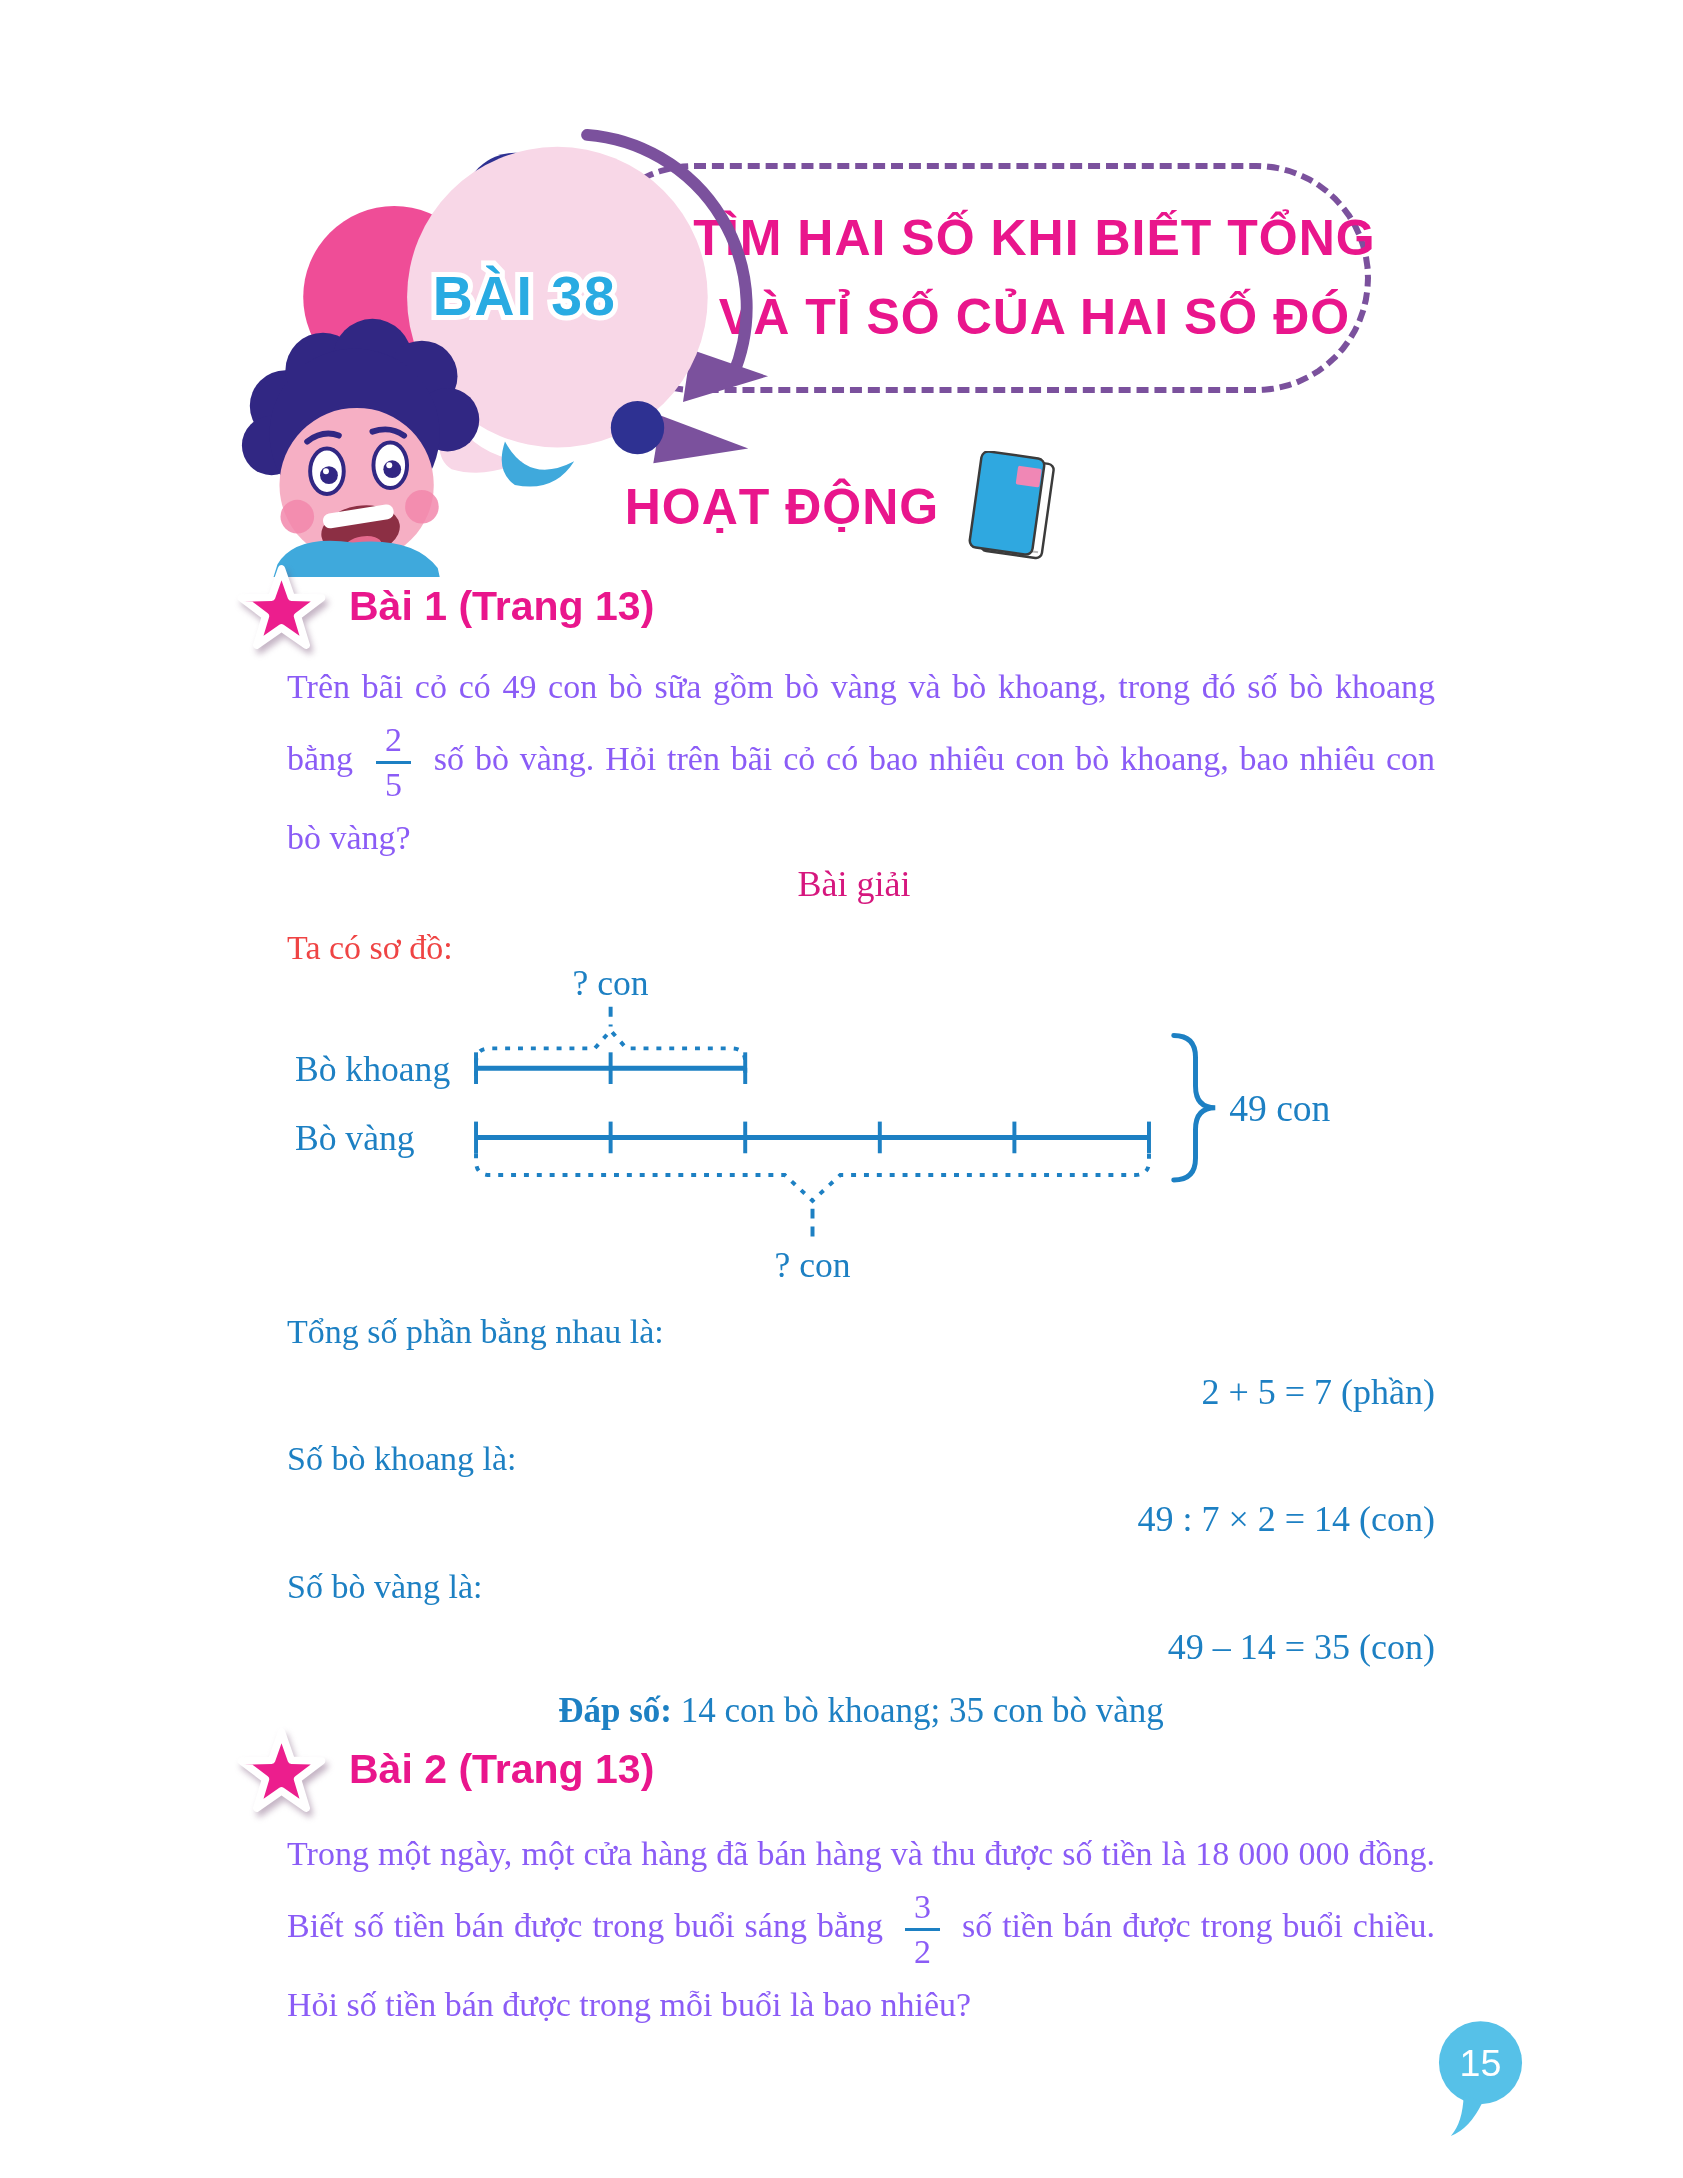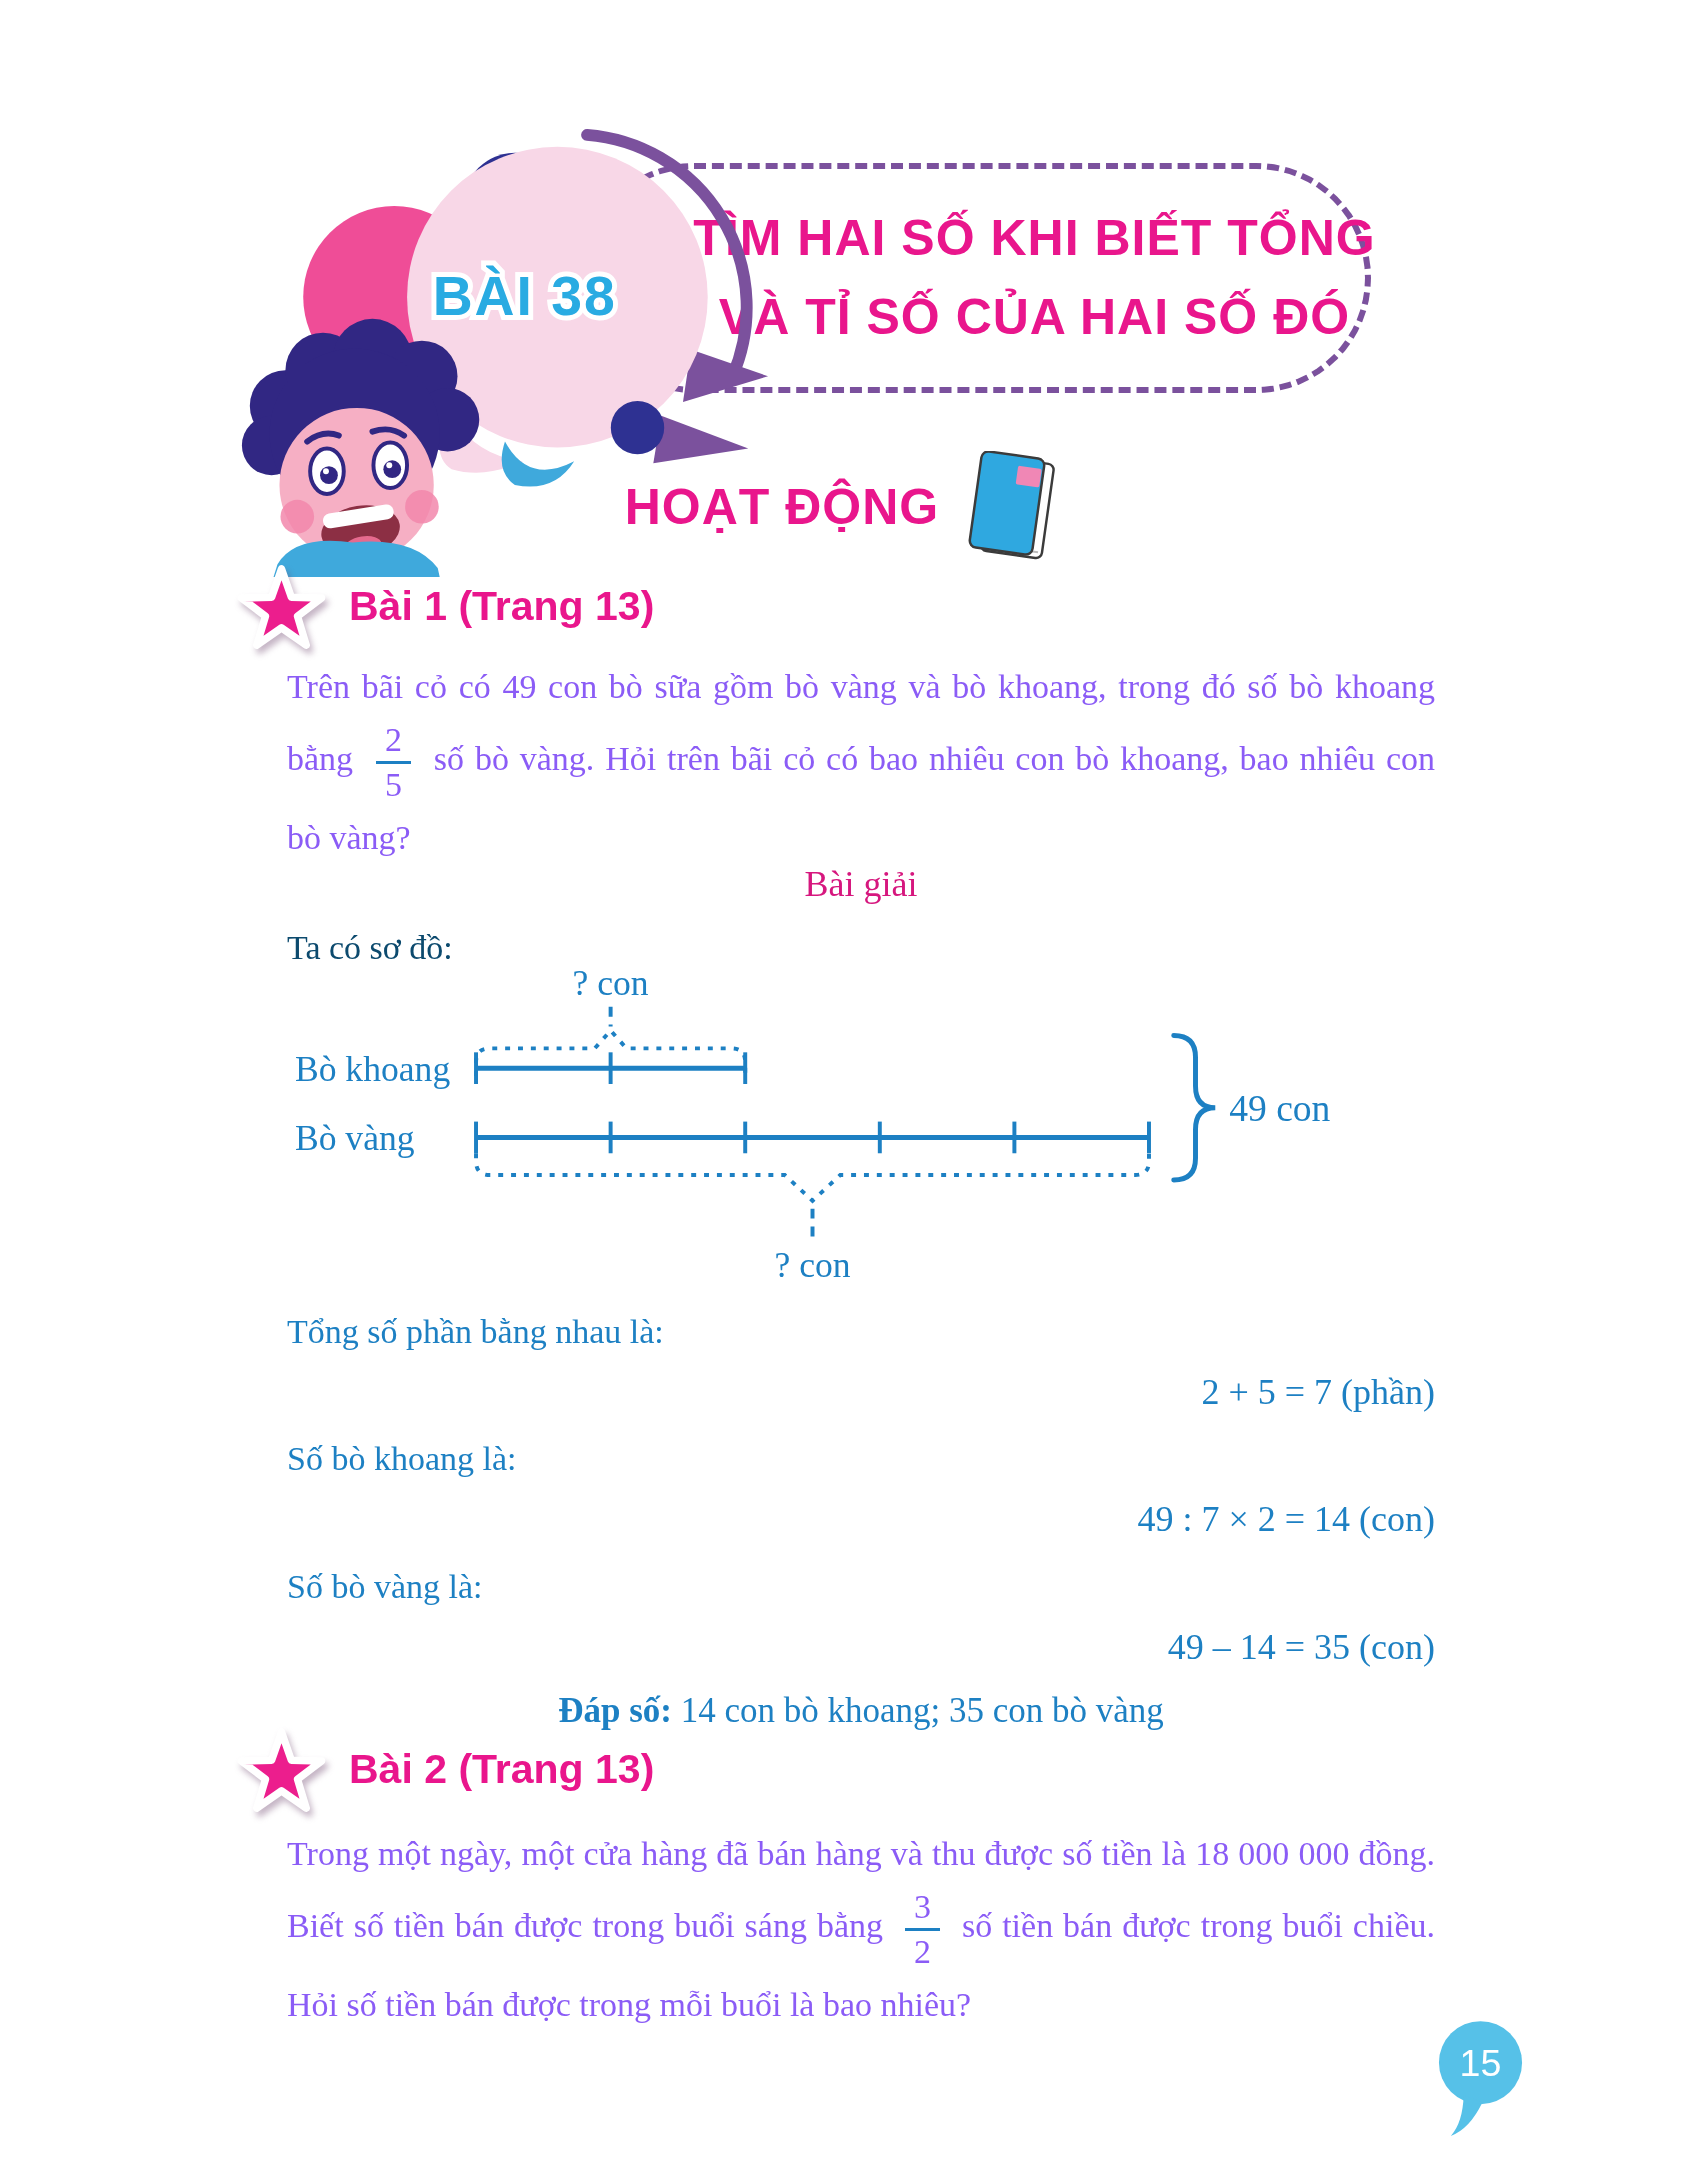--- a/index.html
+++ b/index.html
@@ -26,23 +26,23 @@
   .ex-heading{position:absolute;left:230px;display:flex;align-items:center;gap:16px;}
   .ex-heading .txt{font-family:"Liberation Sans", sans-serif;font-weight:bold;
     font-size:41px;color:#E9168C;padding-bottom:10px;}
   .star{filter:drop-shadow(3px 5px 3px rgba(110,70,110,.4));}
   .problem{position:absolute;left:287px;width:1148px;text-align:justify;
     font-size:34px;line-height:2.0;color:#8b5cf6;}
   .frac{display:inline-flex;flex-direction:column;align-items:center;
     vertical-align:middle;margin:0 12px;line-height:1.12;font-size:34px;}
   .frac .num{border-bottom:3px solid #1D80C3;padding:0 9px 2px;}
   .frac .den{padding-top:2px;}
-  .solution-title{position:absolute;left:287px;width:1148px;top:863px;
+  .solution-title{position:absolute;left:280px;width:1148px;top:863px;
     text-align:center;font-size:36px;color:#D6177E;}
-  .diagram-intro{position:absolute;left:287px;top:929px;font-size:34px;color:#0c4a6e;}
+  .diagram-intro{position:absolute;left:287px;top:929px;font-size:34px;color:#ef4444;}
   .diagram{position:absolute;left:287px;top:965px;}
 
   .solution{position:absolute;left:287px;top:1305px;width:1148px;}
   .step-label{font-size:34px;color:#1D80C3;line-height:1.35;margin-top:20px;}
   .step-label:first-child{margin-top:4px;}
   .equation{font-size:36px;color:#1D80C3;text-align:right;line-height:1.35;margin-top:13px;}
   .answer{font-size:35px;color:#1D80C3;text-align:center;margin-top:20px;}
   .answer b{font-weight:bold;}
 
   

